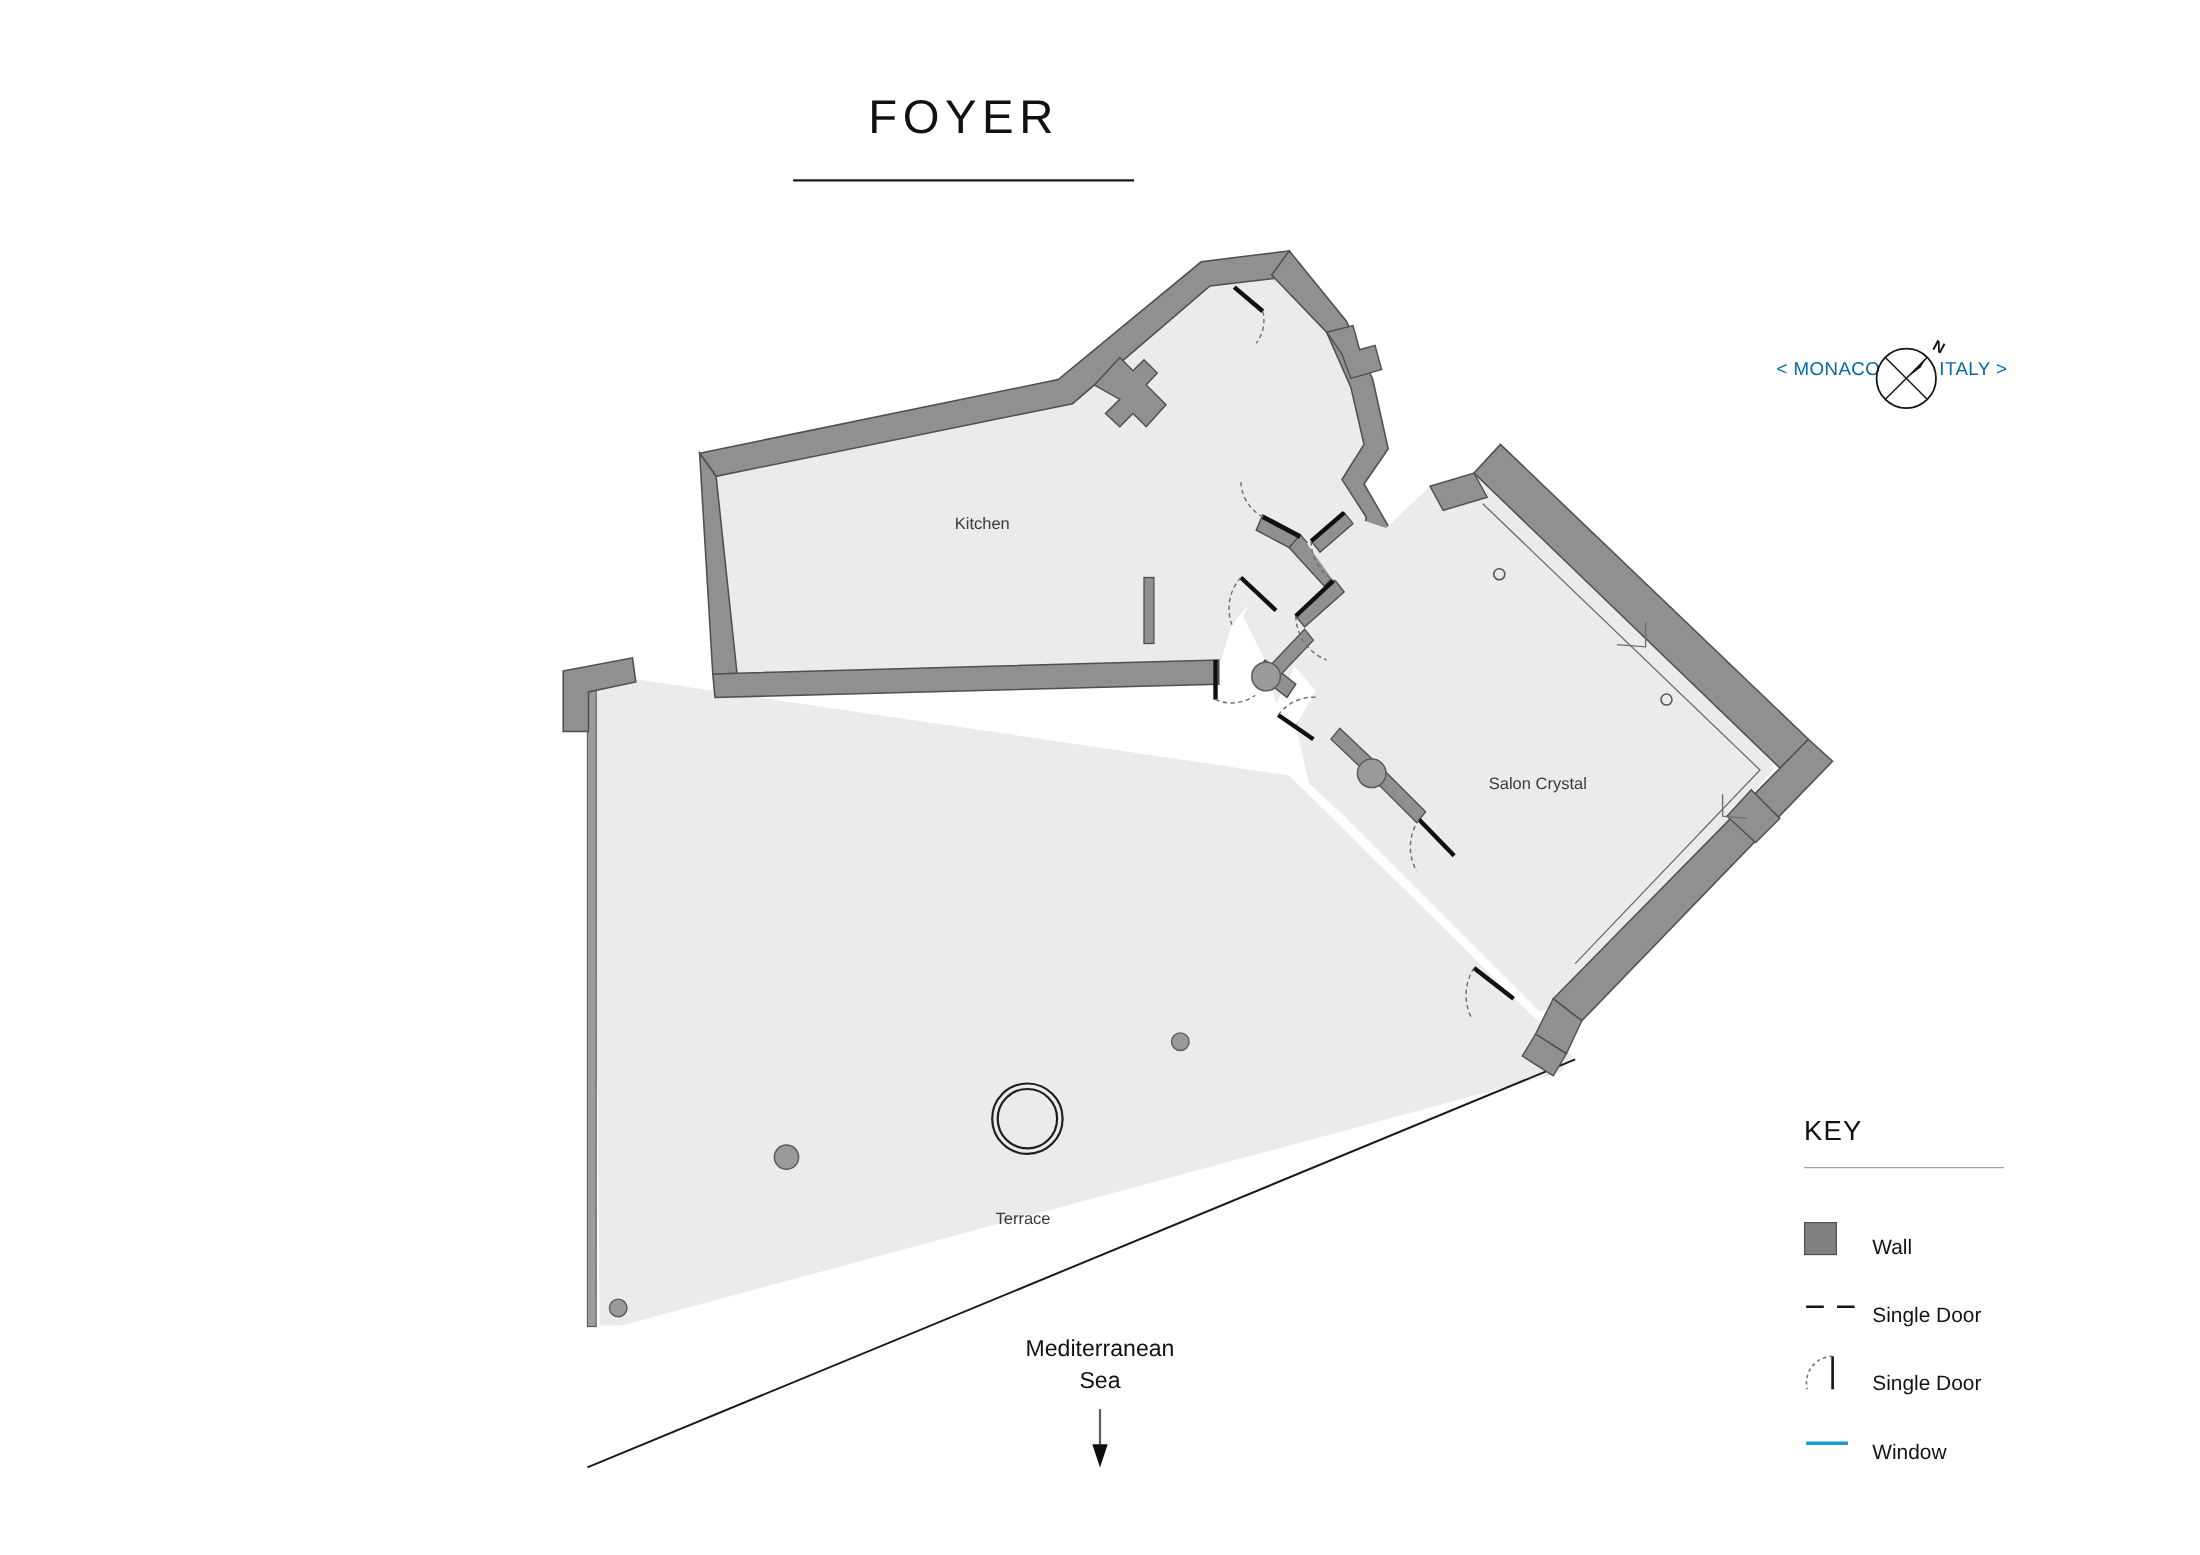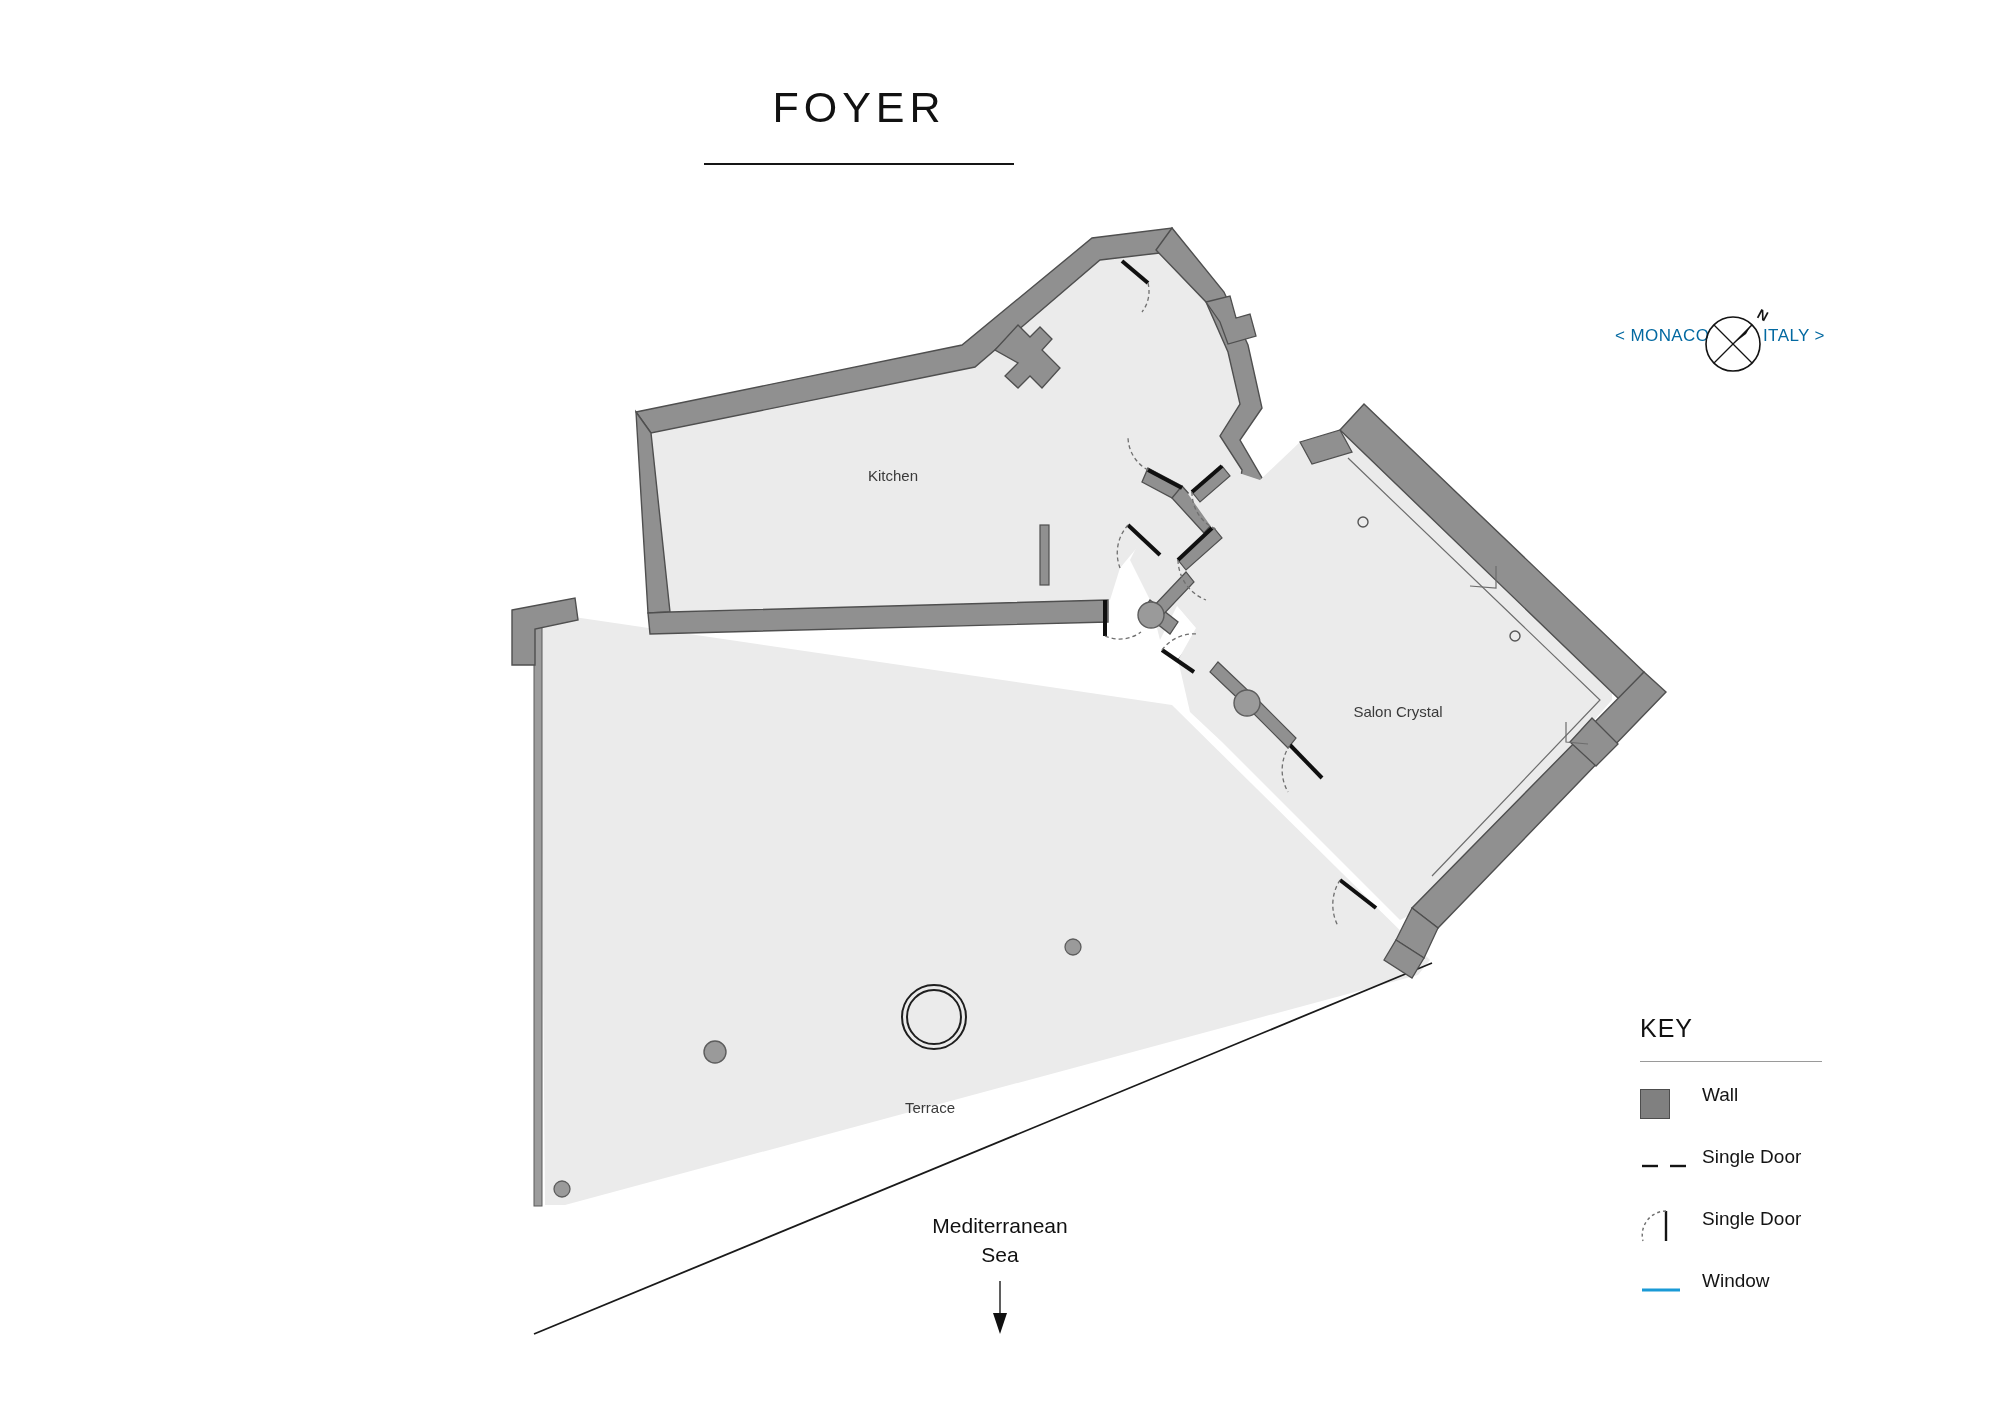--- a/index.html
+++ b/index.html
@@ -17,21 +17,21 @@
   }
   .page {
     position: absolute;
     inset: 0;
     background: #ffffff;
   }
 
   
   .title-block {
     position: absolute;
-    left: 1px;
+    left: 18px;
     top: 86px;
     width: 1636px;
     text-align: center;
     padding-left: 40px;
   }
   .plan-title {
     font-size: 43px;
     letter-spacing: 5px;
     font-weight: 400;
     color: #111111;
@@ -79,21 +79,21 @@
     font-weight: 400;
   }
   .key-rule {
     width: 182px;
     height: 0;
     border-top: 1px solid #9a9a9a;
     margin-bottom: 22px;
   }
   .key-row {
     display: flex;
-    align-items: flex-start;
+    align-items: flex-end;
     height: 62px;
   }
   .key-symbol {
     width: 62px;
     flex: 0 0 62px;
     height: 40px;
     display: flex;
     align-items: center;
     justify-content: flex-start;
   }

